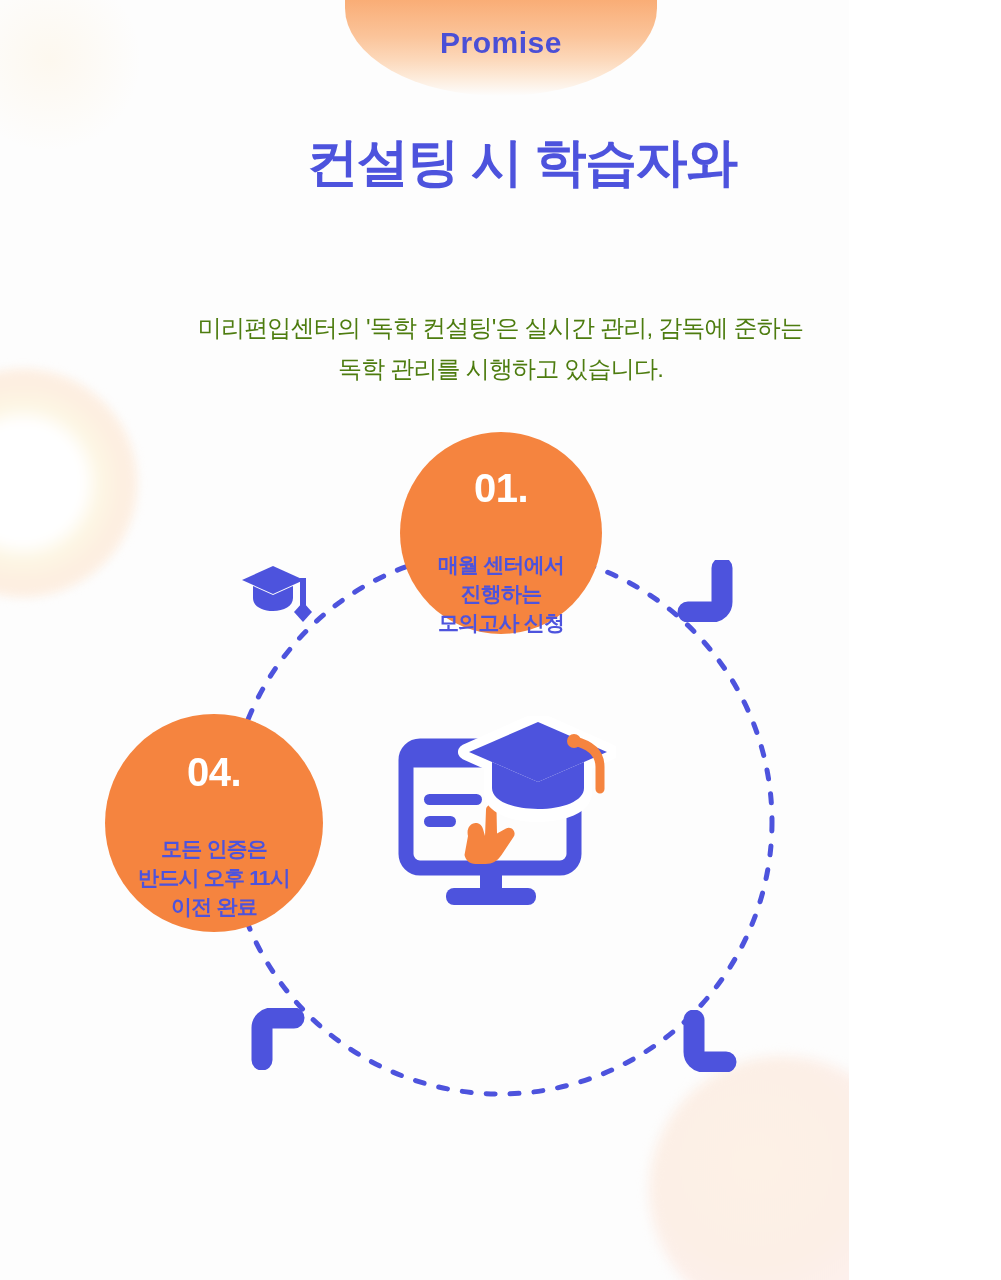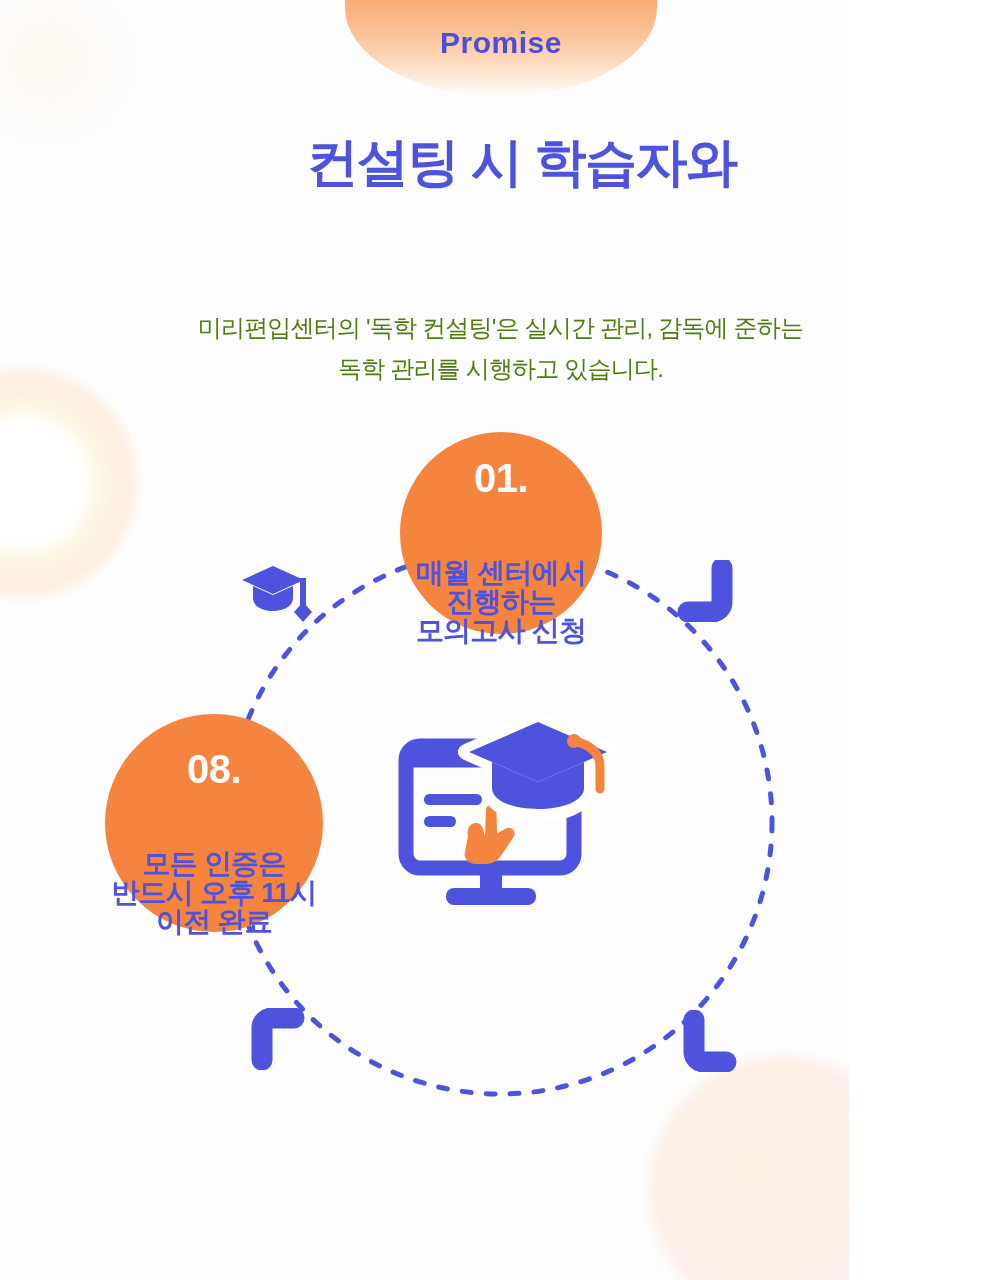--- a/index.html
+++ b/index.html
@@ -146,36 +146,36 @@
     height: 550px;
   }
 
   .node {
     position: absolute;
     border-radius: 50%;
     background: #f5843f;
     display: flex;
     flex-direction: column;
     align-items: center;
-    justify-content: center;
+    justify-content: flex-start;
     text-align: center;
     box-sizing: border-box;
     gap: 36px;
   }
   .node-num {
     font-size: 40px;
     font-weight: bold;
     color: #ffffff;
     letter-spacing: -0.5px;
     line-height: 1;
     font-family: "Liberation Sans", sans-serif;
   }
   .node-lines {
-    margin-top: 24px;
-    font-size: 28px;
+    margin-top: 6px;
+    font-size: 21px;
     line-height: 29px;
     font-weight: bold;
     color: #4d53dd;
     letter-spacing: -0.8px;
     font-family: "Liberation Sans", sans-serif;
   }
 
   .node-01 { left: 400px; top: 432px; width: 202px; height: 202px; padding-top: 36px; }
   .node-02 { left: 676px; top: 714px; width: 218px; height: 218px; padding-top: 38px; }
   .node-03 { left: 399px; top: 1010px; width: 202px; height: 202px; padding-top: 36px; }
@@ -234,21 +234,21 @@
       <div class="node-lines">
         <div>매월 센터에서</div>
         <div>진행하는</div>
         <div>모의고사 신청</div>
       </div>
     </div>
 
 
 
     <div class="node node-04">
-      <div class="node-num">08.</div>
+      <div class="node-num">04.</div>
       <div class="node-lines">
         <div>모든 인증은</div>
         <div>반드시 오후 11시</div>
         <div>이전 완료</div>
       </div>
     </div>
 
     <svg class="center-icon" viewBox="0 0 228 206">
 
       <path d="M18 44 h132 a12 12 0 0 1 0 0 v0 h0

